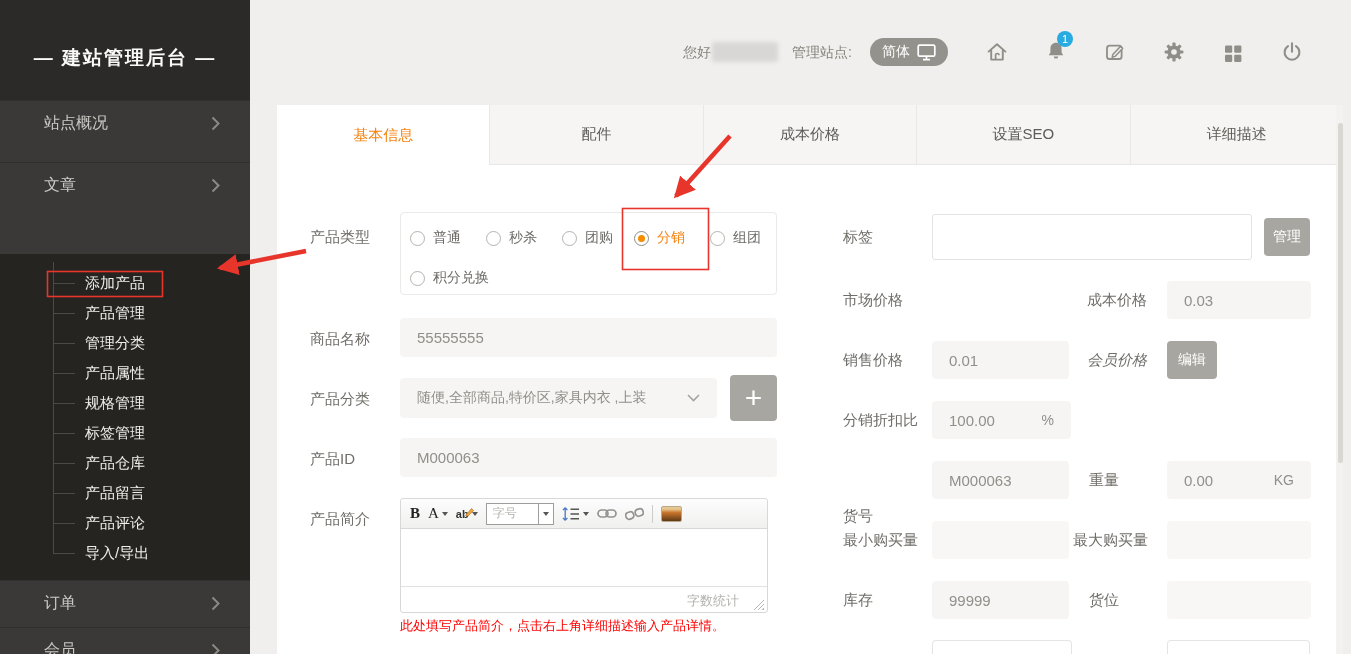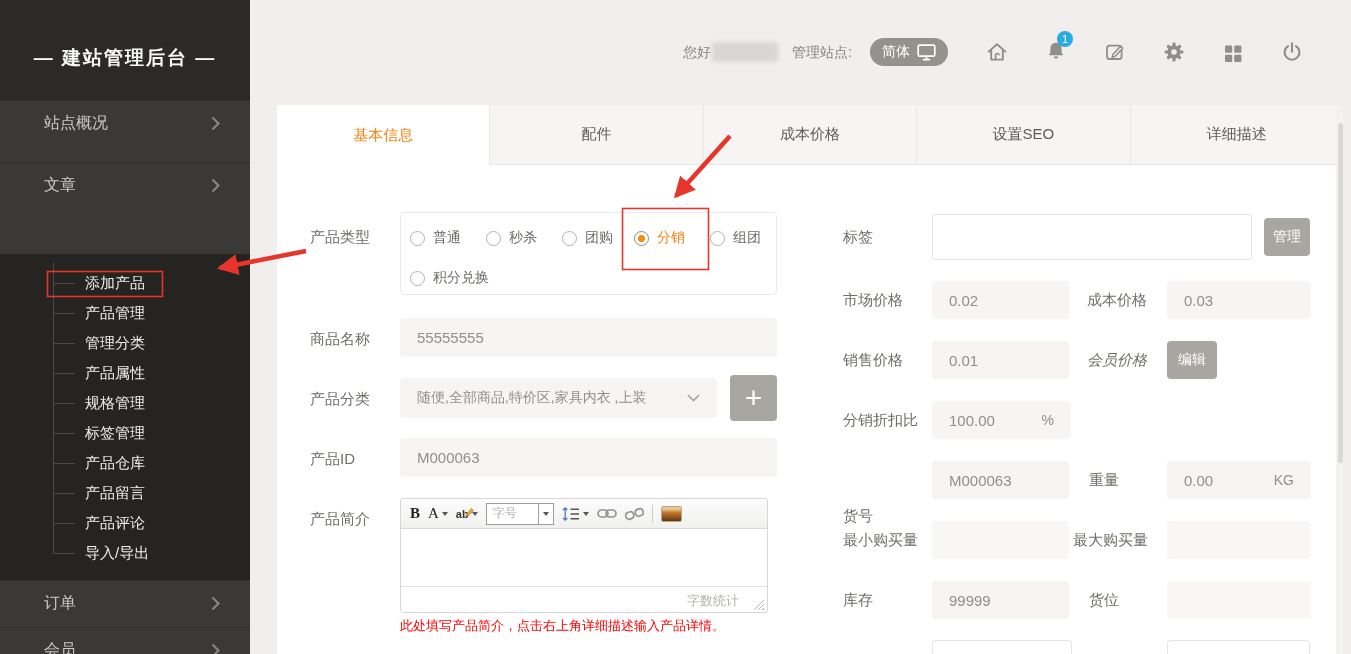--- a/index.html
+++ b/index.html
@@ -303,23 +303,20 @@
       <span class="grip"></span>
     </div>
   </div>
   <div class="rednote">此处填写产品简介，点击右上角详细描述输入产品详情。</div>
 
   <span class="lbl" style="left:843px;top:228px;">标签</span>
   <div class="winput" style="left:932px;top:214px;width:320px;height:46px;"></div>
   <div class="gbtn" style="left:1264px;top:218px;width:46px;height:38px;">管理</div>
 
   <span class="lbl" style="left:843px;top:291px;">市场价格</span>
-  <div class="finput" style="left:932px;top:281px;width:137px;height:38px;">
-    <span>0.02</span>
-  </div>
   <span class="lbl" style="left:1087px;top:291px;">成本价格</span>
   <div class="finput" style="left:1167px;top:281px;width:144px;height:38px;">
     <span>0.03</span>
   </div>
 
   <span class="lbl" style="left:843px;top:351px;">销售价格</span>
   <div class="finput" style="left:932px;top:341px;width:137px;height:38px;">
     <span>0.01</span>
   </div>
   <span class="lbl" style="left:1087px;top:351px;font-style:italic;">会员价格</span>

